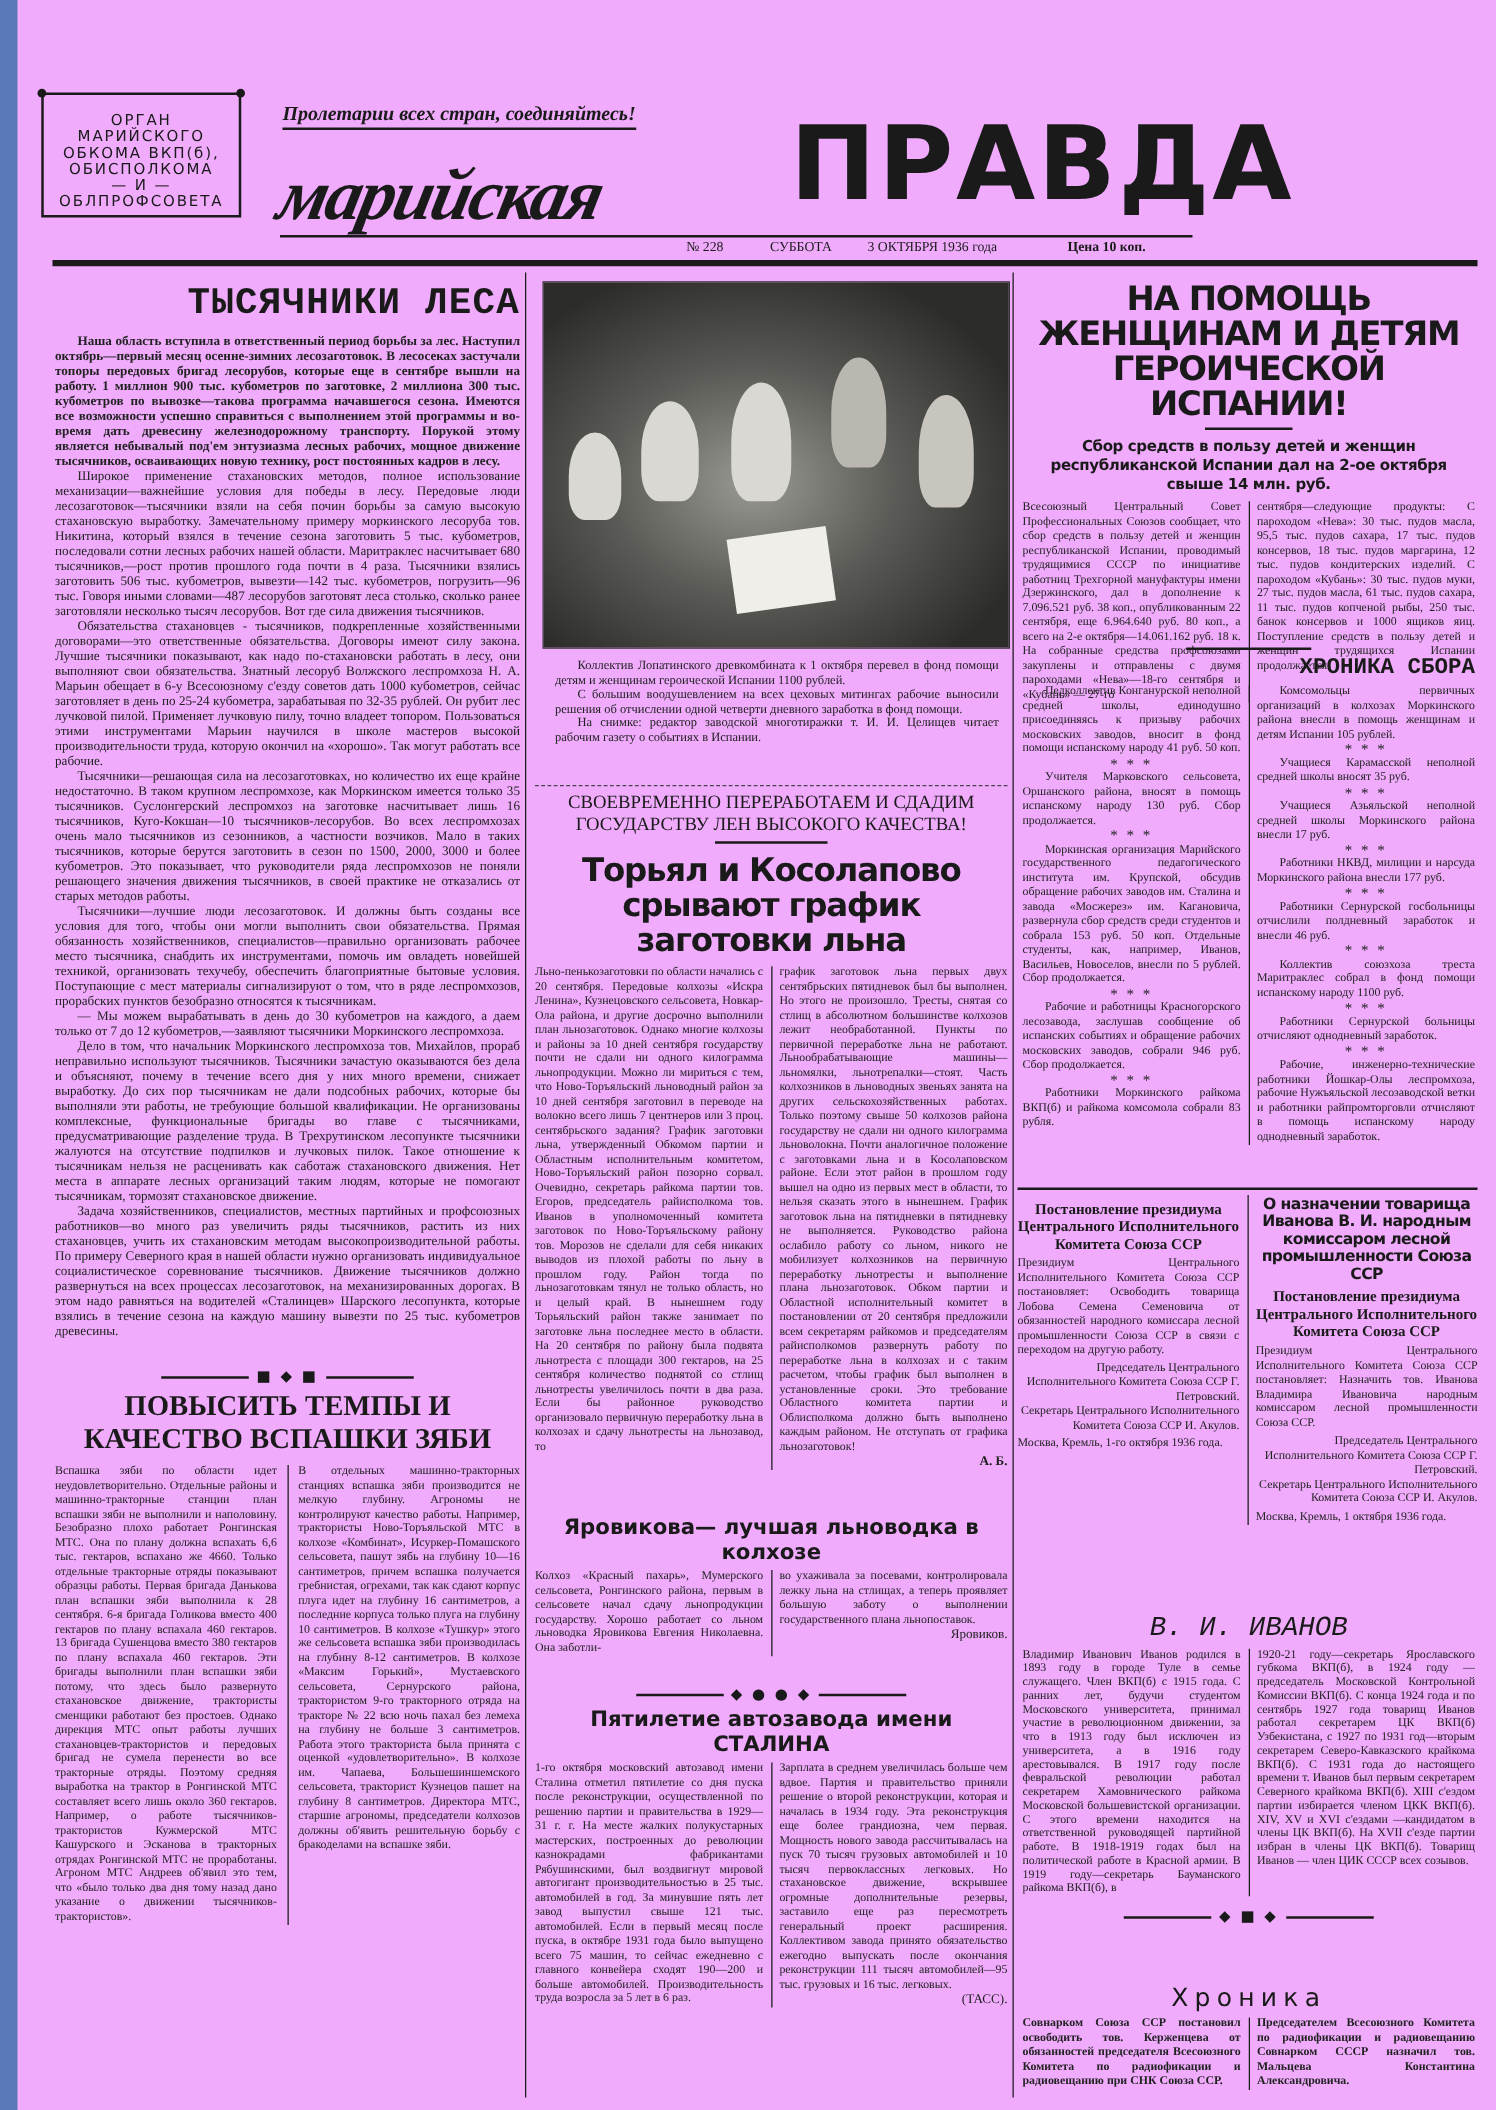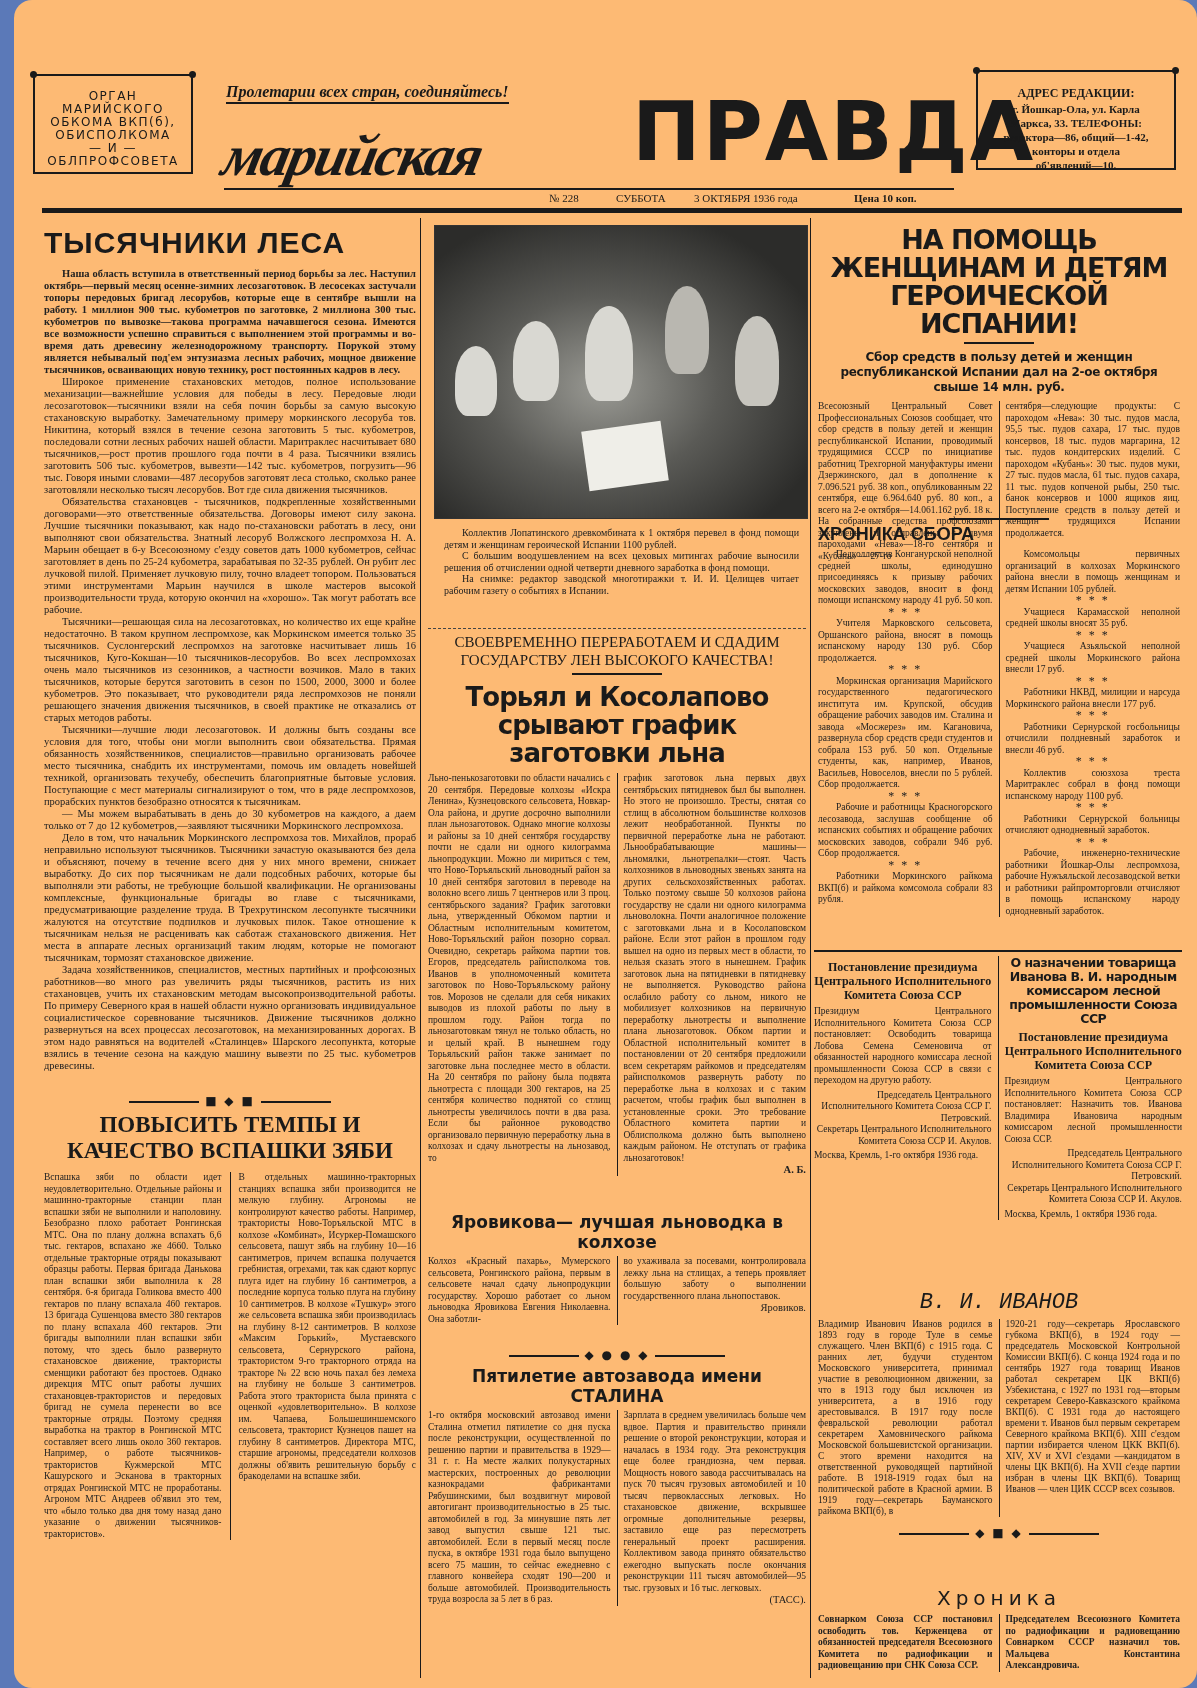--- a/index.html
+++ b/index.html
@@ -1,32 +1,32 @@
 <!DOCTYPE html>
 <html><head>
 <meta charset="utf-8">
 <style>
   html,body{margin:0;padding:0;}
   body{width:1197px;height:1688px;background:#5b79b8;position:relative;overflow:hidden;font-family:"DejaVu Serif",serif;}
-  .page{position:absolute;left:14px;top:0;width:1183px;height:1688px;background:#fdba74;color:#1a1a1a;border-radius:18px;}
+  .page{position:absolute;left:14px;top:0;width:1183px;height:1688px;background:#f0abfc;color:#1a1a1a;}
   .abs{position:absolute;}
   .box{position:absolute;border:2px solid #1a1a1a;}
   .box:before,.box:after{content:"";position:absolute;width:7px;height:7px;background:#1a1a1a;border-radius:50%;}
   .box:before{left:-5px;top:-5px;}
   .box:after{right:-5px;top:-5px;}
   .organ{left:19px;top:74px;width:160px;height:100px;text-align:center;font-family:"DejaVu Sans",sans-serif;font-size:12px;line-height:13px;letter-spacing:1.5px;padding-top:14px;box-sizing:border-box;}
   .address{left:962px;top:70px;width:200px;height:100px;text-align:center;font-family:"Liberation Serif",serif;font-weight:bold;font-size:11px;line-height:14px;padding:14px 6px 0;box-sizing:border-box;}
   .motto{left:212px;top:83px;font-family:"Liberation Serif",serif;font-style:italic;font-weight:bold;font-size:16px;border-bottom:2px solid #1a1a1a;padding-bottom:1px;}
   .title-script{left:210px;top:122px;font-family:"Liberation Serif",serif;font-style:italic;font-weight:bold;font-size:58px;letter-spacing:-2px;transform:skewX(-12deg);}
   .title-block{left:618px;top:92px;font-family:"DejaVu Sans",sans-serif;font-weight:bold;font-size:82px;letter-spacing:2px;line-height:80px;}
   .issue-line{left:210px;top:188px;width:730px;border-top:2px solid #1a1a1a;font-family:"Liberation Serif",serif;font-size:11px;padding-top:2px;}
   .issue-line span{position:absolute;top:2px;}
   .rule-thick{position:absolute;left:28px;width:1140px;height:5px;background:#1a1a1a;top:208px;}
   .col-rule{position:absolute;width:1px;background:#1a1a1a;}
-  .h-big{font-family:Liberation Sans, sans-serif;font-weight:bold;text-align:left;}
+  .h-big{font-family:Liberation Mono, monospace;font-weight:bold;text-align:right;}
   .cond{font-family:"DejaVu Sans",sans-serif;font-weight:bold;transform:scaleX(.72);transform-origin:center;white-space:nowrap;text-align:center;}
   .body{font-family:"Liberation Serif",serif;font-size:10.5px;line-height:12px;text-align:justify;color:#222;}
   .body p{margin:0;text-indent:18px;}
   .bold{font-weight:bold;}
   .photo{position:absolute;left:420px;top:225px;width:372px;height:292px;background:
      radial-gradient(ellipse at 45% 55%,#9a9a94 0,#5a5a56 40%,#2c2c2a 80%);border:1px solid #333;}
   .photo .fig{position:absolute;border-radius:50% 50% 30% 30%;background:#d9d8d2;}
   .sep{text-align:center;font-size:12px;letter-spacing:2px;}
   .sep-line{display:inline-block;width:70px;border-top:2px solid #1a1a1a;vertical-align:middle;}
   .sig{text-align:right;}
@@ -49,28 +49,20 @@
   <div class="abs title-script">марийская</div>
   <div class="abs title-block">ПРАВДА</div>
 
   <div class="abs issue-line">
     <span style="left:325px">№ 228</span>
     <span style="left:392px">СУББОТА</span>
     <span style="left:470px">3 ОКТЯБРЯ 1936 года</span>
     <span style="left:630px;font-weight:bold">Цена 10 коп.</span>
   </div>
 
-  <div class="box address">
-    <div style="font-size:12px;margin-bottom:2px">АДРЕС РЕДАКЦИИ:</div>
-    <div>г. Йошкар-Ола, ул. Карла</div>
-    <div>Маркса, 33. ТЕЛЕФОНЫ:</div>
-    <div>редактора—86, общий—1-42,</div>
-    <div>конторы и отдела</div>
-    <div>об'явлений—10.</div>
-  </div>
 
   <div class="rule-thick"></div>
 
   <div class="col-rule" style="left:406px;top:218px;height:1460px"></div>
   <div class="col-rule" style="left:796px;top:218px;height:1460px"></div>
 
   <div class="abs" style="left:30px;top:222px;width:372px">
     <div class="h-big" style="font-size:30px;letter-spacing:1px;margin:4px 0 8px">ТЫСЯЧНИКИ ЛЕСА</div>
     <div class="body">
       <p class="bold">Наша область вступила в ответственный период борьбы за лес. Наступил октябрь—первый месяц осенне-зимних лесозаготовок. В лесосеках застучали топоры передовых бригад лесорубов, которые еще в сентябре вышли на работу. 1 миллион 900 тыс. кубометров по заготовке, 2 миллиона 300 тыс. кубометров по вывозке—такова программа начавшегося сезона. Имеются все возможности успешно справиться с выполнением этой программы и во-время дать древесину железнодорожному транспорту. Порукой этому является небывалый под'ем энтузиазма лесных рабочих, мощное движение тысячников, осваивающих новую технику, рост постоянных кадров в лесу.</p>

